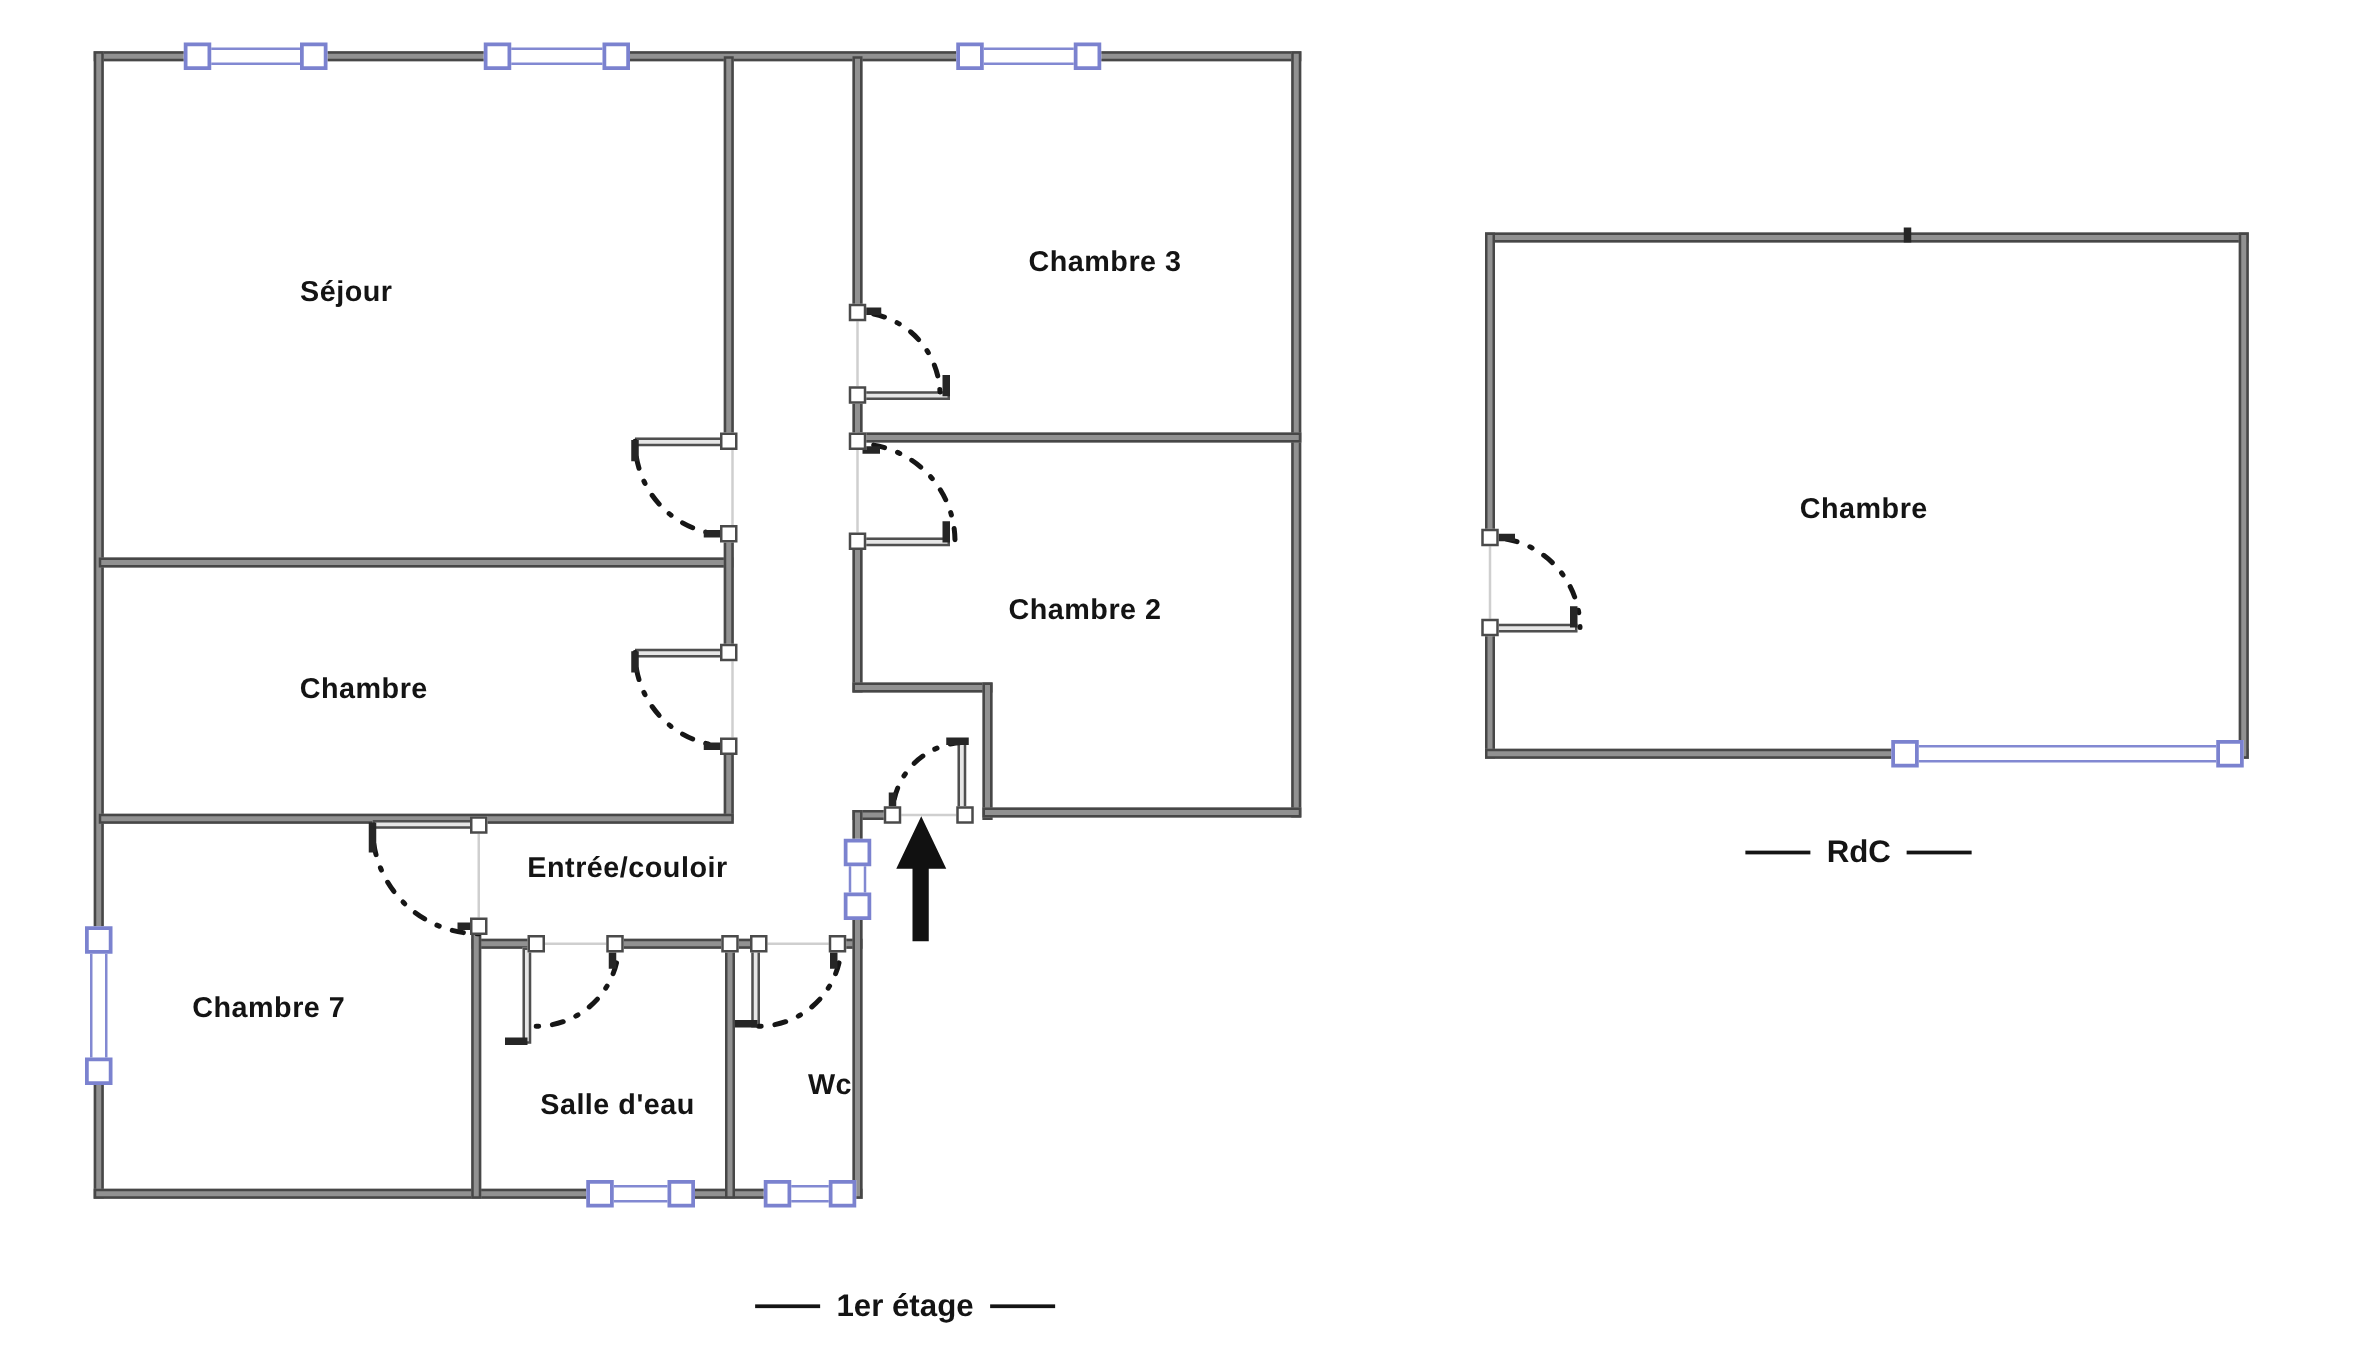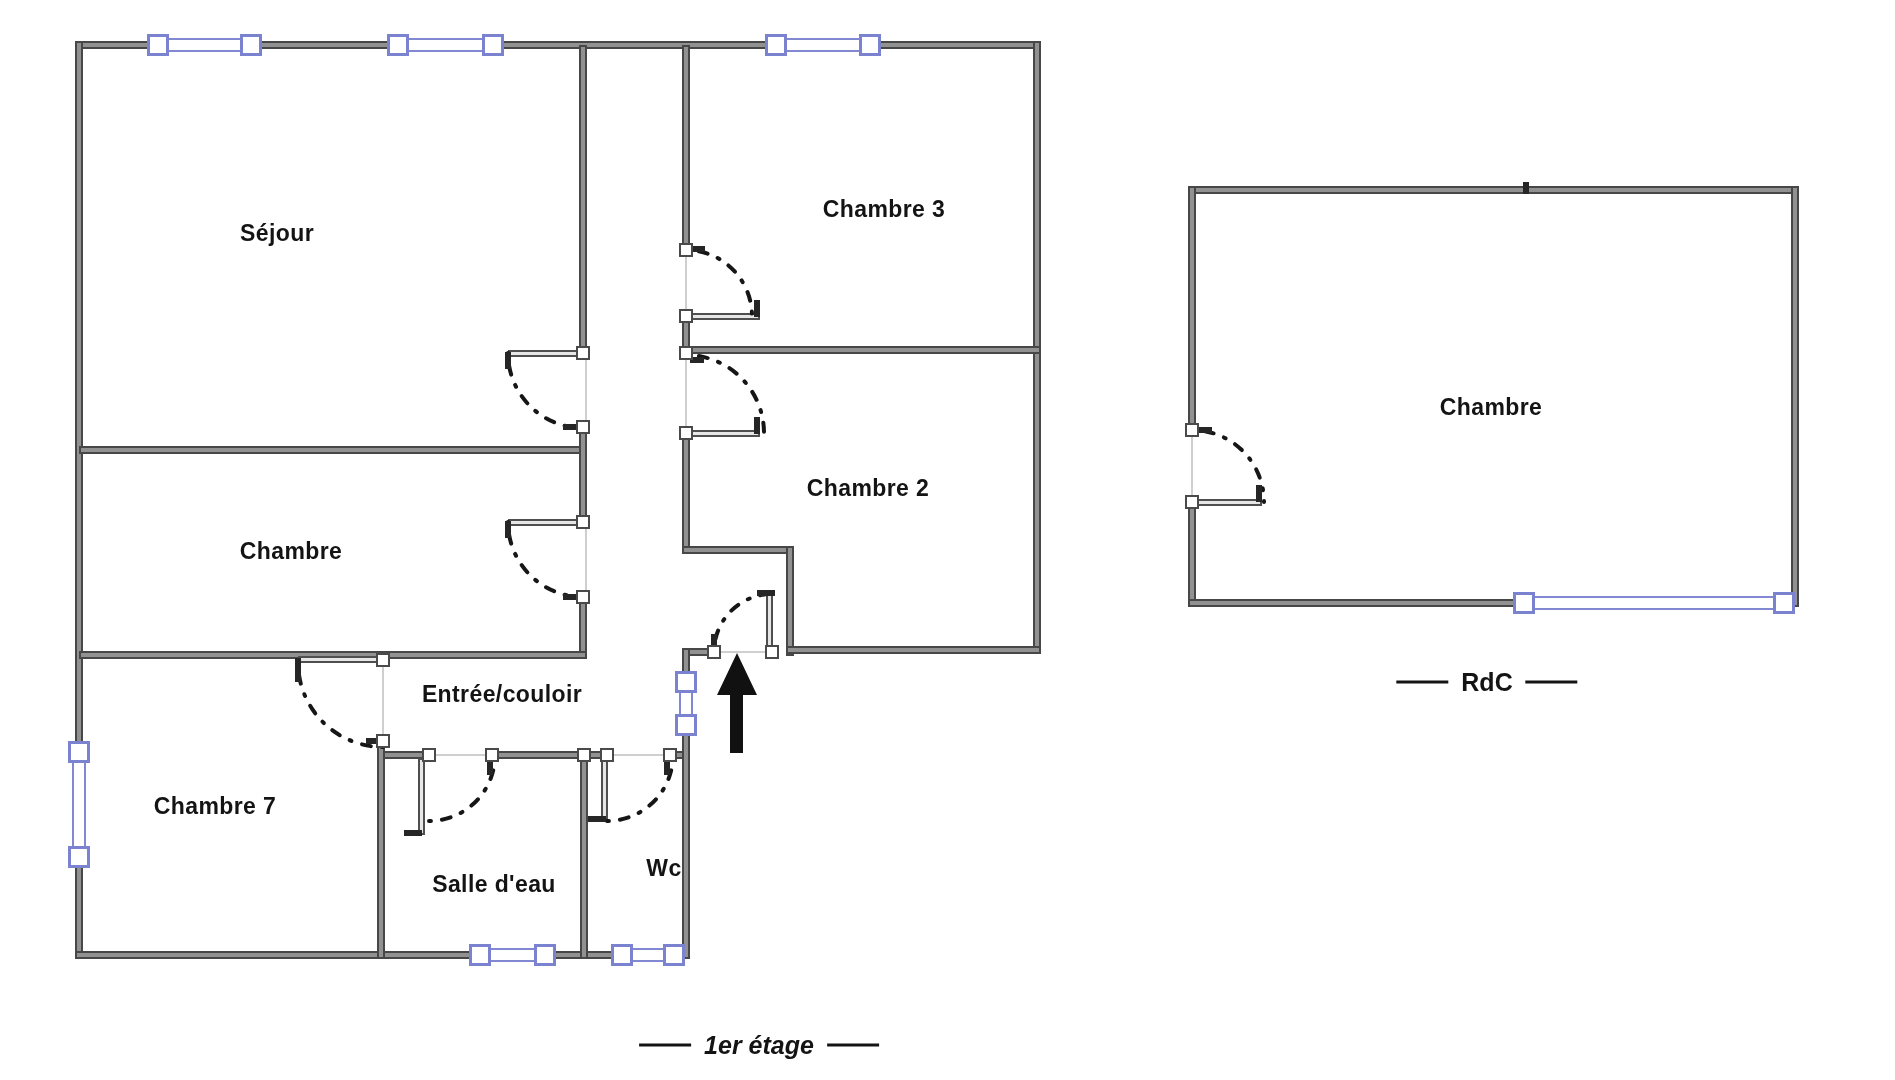--- a/index.html
+++ b/index.html
@@ -154,21 +154,21 @@
     </svg>
     <div class="room-label" style="left: 277px; top: 233px;">Séjour</div>
     <div class="room-label" style="left: 884px; top: 209px;">Chambre 3</div>
     <div class="room-label" style="left: 868px; top: 488px;">Chambre 2</div>
     <div class="room-label" style="left: 291px; top: 551px;">Chambre</div>
     <div class="room-label" style="left: 502px; top: 694px;">Entrée/couloir</div>
     <div class="room-label" style="left: 215px; top: 806px;">Chambre 7</div>
     <div class="room-label" style="left: 494px; top: 884px;">Salle d'eau</div>
     <div class="room-label" style="left: 648px; top: 868px; margin-left: 16px;">Wc</div>
     <div class="room-label" style="left: 1491px; top: 407px;">Chambre</div>
-    <div class="floor-caption" style="left: 759px; top: 1045px; font-style: italic;">
+    <div class="floor-caption" style="left: 724px; top: 1045px;">
       <span class="dash"></span>
       <span>1er étage</span>
       <span class="dash"></span>
     </div>
     <div class="floor-caption" style="left: 1487px; top: 682px;">
       <span class="dash"></span>
       <span>RdC</span>
       <span class="dash"></span>
     </div>
   </div>

